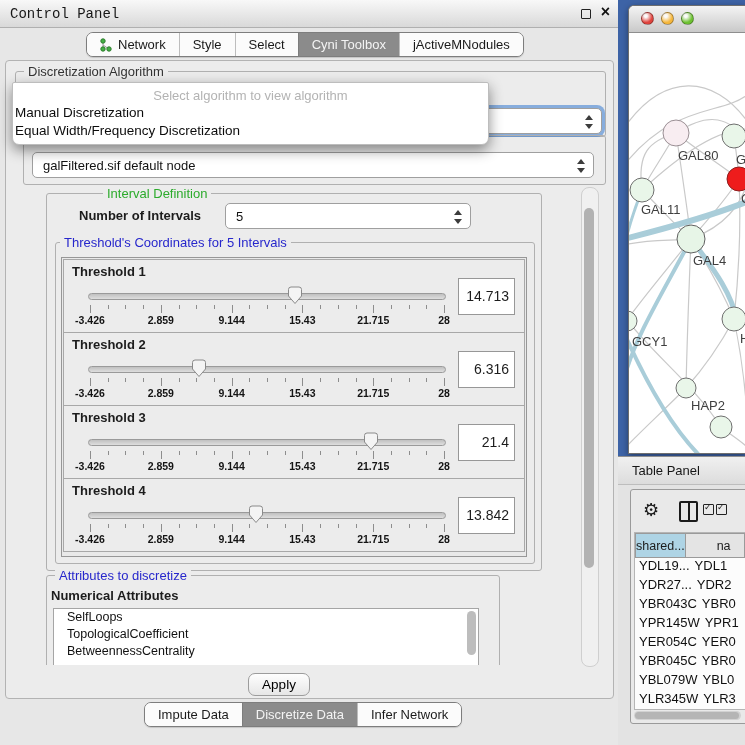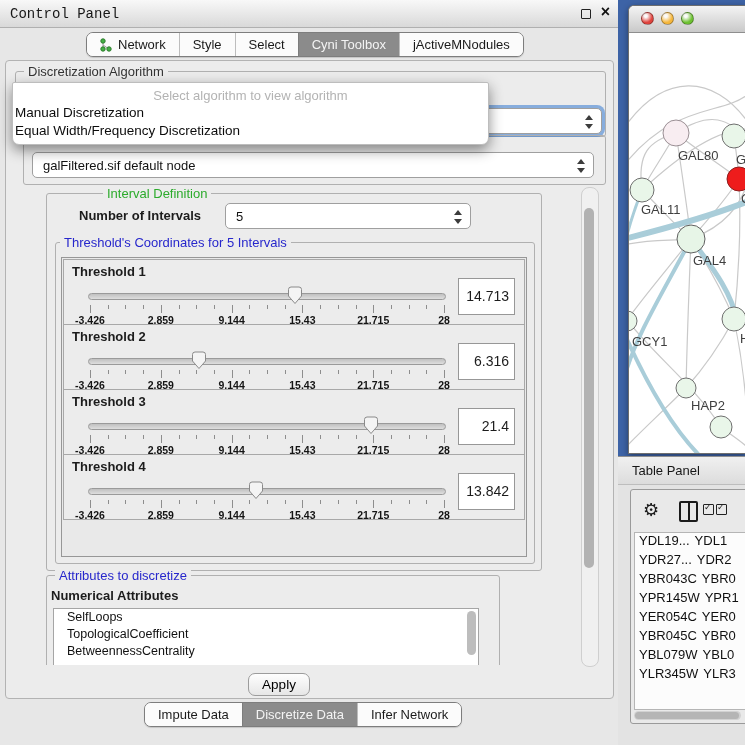--- a/index.html
+++ b/index.html
@@ -38,21 +38,21 @@
   .alg-combo{left:16px;top:36px;width:570px;box-shadow:0 0 0 3px rgba(82,140,213,.65);}
   .td-group{left:17px;top:74px;width:581px;height:48px;}
   .td-combo{left:8px;top:16px;width:562px;}
   
   .scrollport{position:absolute;left:9px;top:126px;width:565px;height:478px;overflow:hidden;}
   .interval-group{left:31px;top:6px;width:494px;height:376px;}
   .niv-label{position:absolute;left:32px;top:14px;font-size:13px;font-weight:bold;}
   .niv-combo{left:178px;top:9px;width:246px;}
   .thr-group{position:absolute;left:8px;top:48px;width:478px;height:320px;border:1px solid #b0b0b0;border-radius:3px;}
   .cards-panel{position:absolute;left:5px;top:14px;width:466px;height:300px;border:1px solid #979797;background:#e9e9e9;padding:1px;box-sizing:border-box;}
-  .tcard{position:relative;width:100%;height:66px;border:1px solid #a8a8a8;background:#ececec;box-sizing:border-box;}
+  .tcard{position:relative;width:100%;height:74px;border:1px solid #a8a8a8;background:#ececec;box-sizing:border-box;}
   .tcard + .tcard{margin-top:-1px;}
   .t-title{position:absolute;left:8px;top:4px;font-size:13px;font-weight:bold;}
   .slider-zone{position:absolute;left:24px;top:26px;right:78px;height:44px;}
   .track{position:absolute;left:0;right:0;top:7px;height:5px;border:1px solid #9a9a9a;border-radius:4px;background:linear-gradient(#c0c0c0,#dedede);}
   .thumb{position:absolute;top:0;width:16px;height:19px;margin-left:-8px;}
   .ticks{position:absolute;left:2px;right:2px;top:19px;height:8px;}
   .tick{position:absolute;top:0;width:1px;background:#8d8d8d;}
   .scale{position:absolute;left:2px;right:2px;top:28px;height:12px;}
   .scale span{position:absolute;transform:translateX(-50%);font-size:10.5px;font-weight:bold;color:#141414;white-space:nowrap;}
   .t-value{position:absolute;right:9px;top:18px;width:57px;height:37px;background:#fff;border:1px solid #979797;box-sizing:border-box;font-size:14px;text-align:right;padding:9px 5px 0 0;}
@@ -440,20 +440,24 @@
       <span class="tp-title">Table Panel</span>
     </div>
     <div class="table-window">
       <div class="tp-toolbar">
         <span class="gear">⚙</span>
         <span class="colicon"></span>
         <span class="cb cb1"></span>
         <span class="cb cb2"></span>
       </div>
       <div class="tbl">
+        <div class="thead" id="thead">
+            <div class="th c1">shared...</div>
+            <div class="th c2">na</div>
+          </div>
         <div id="tbody">
             <div class="trow">
               <div class="td c1">YDL19...</div>
               <div class="td c2">YDL1</div>
             </div>
             <div class="trow">
               <div class="td c1">YDR27...</div>
               <div class="td c2">YDR2</div>
             </div>
             <div class="trow">

